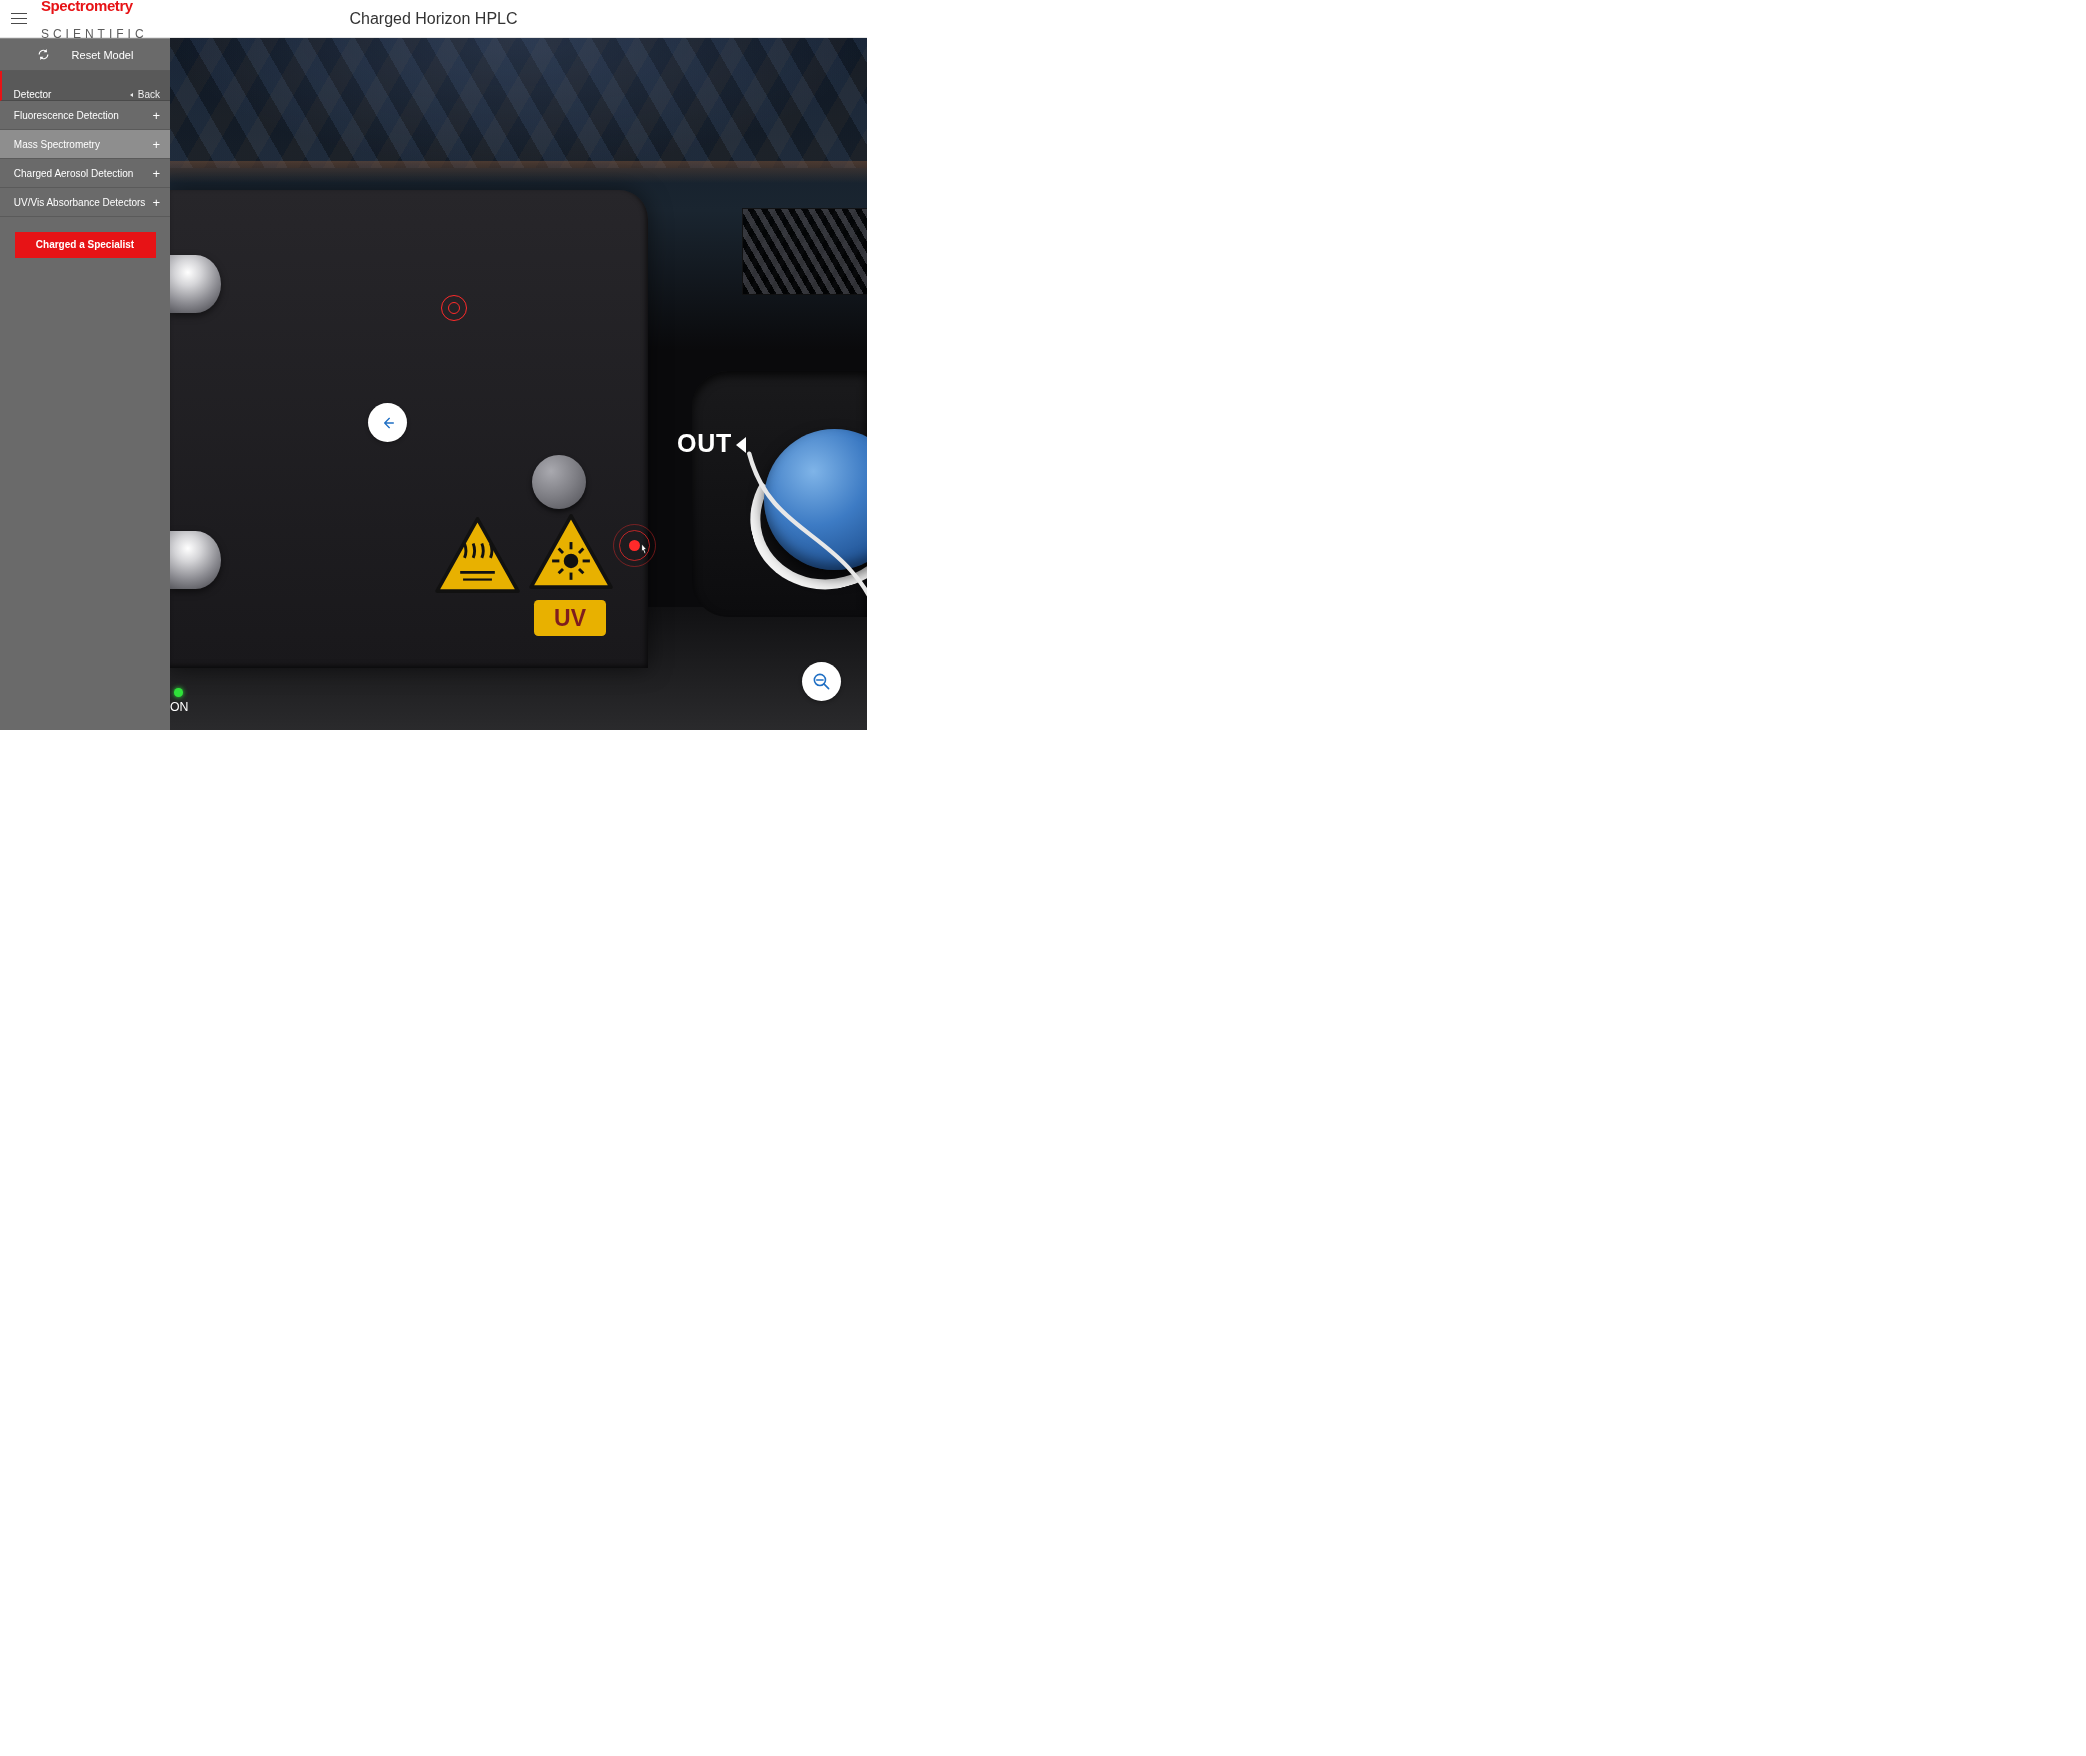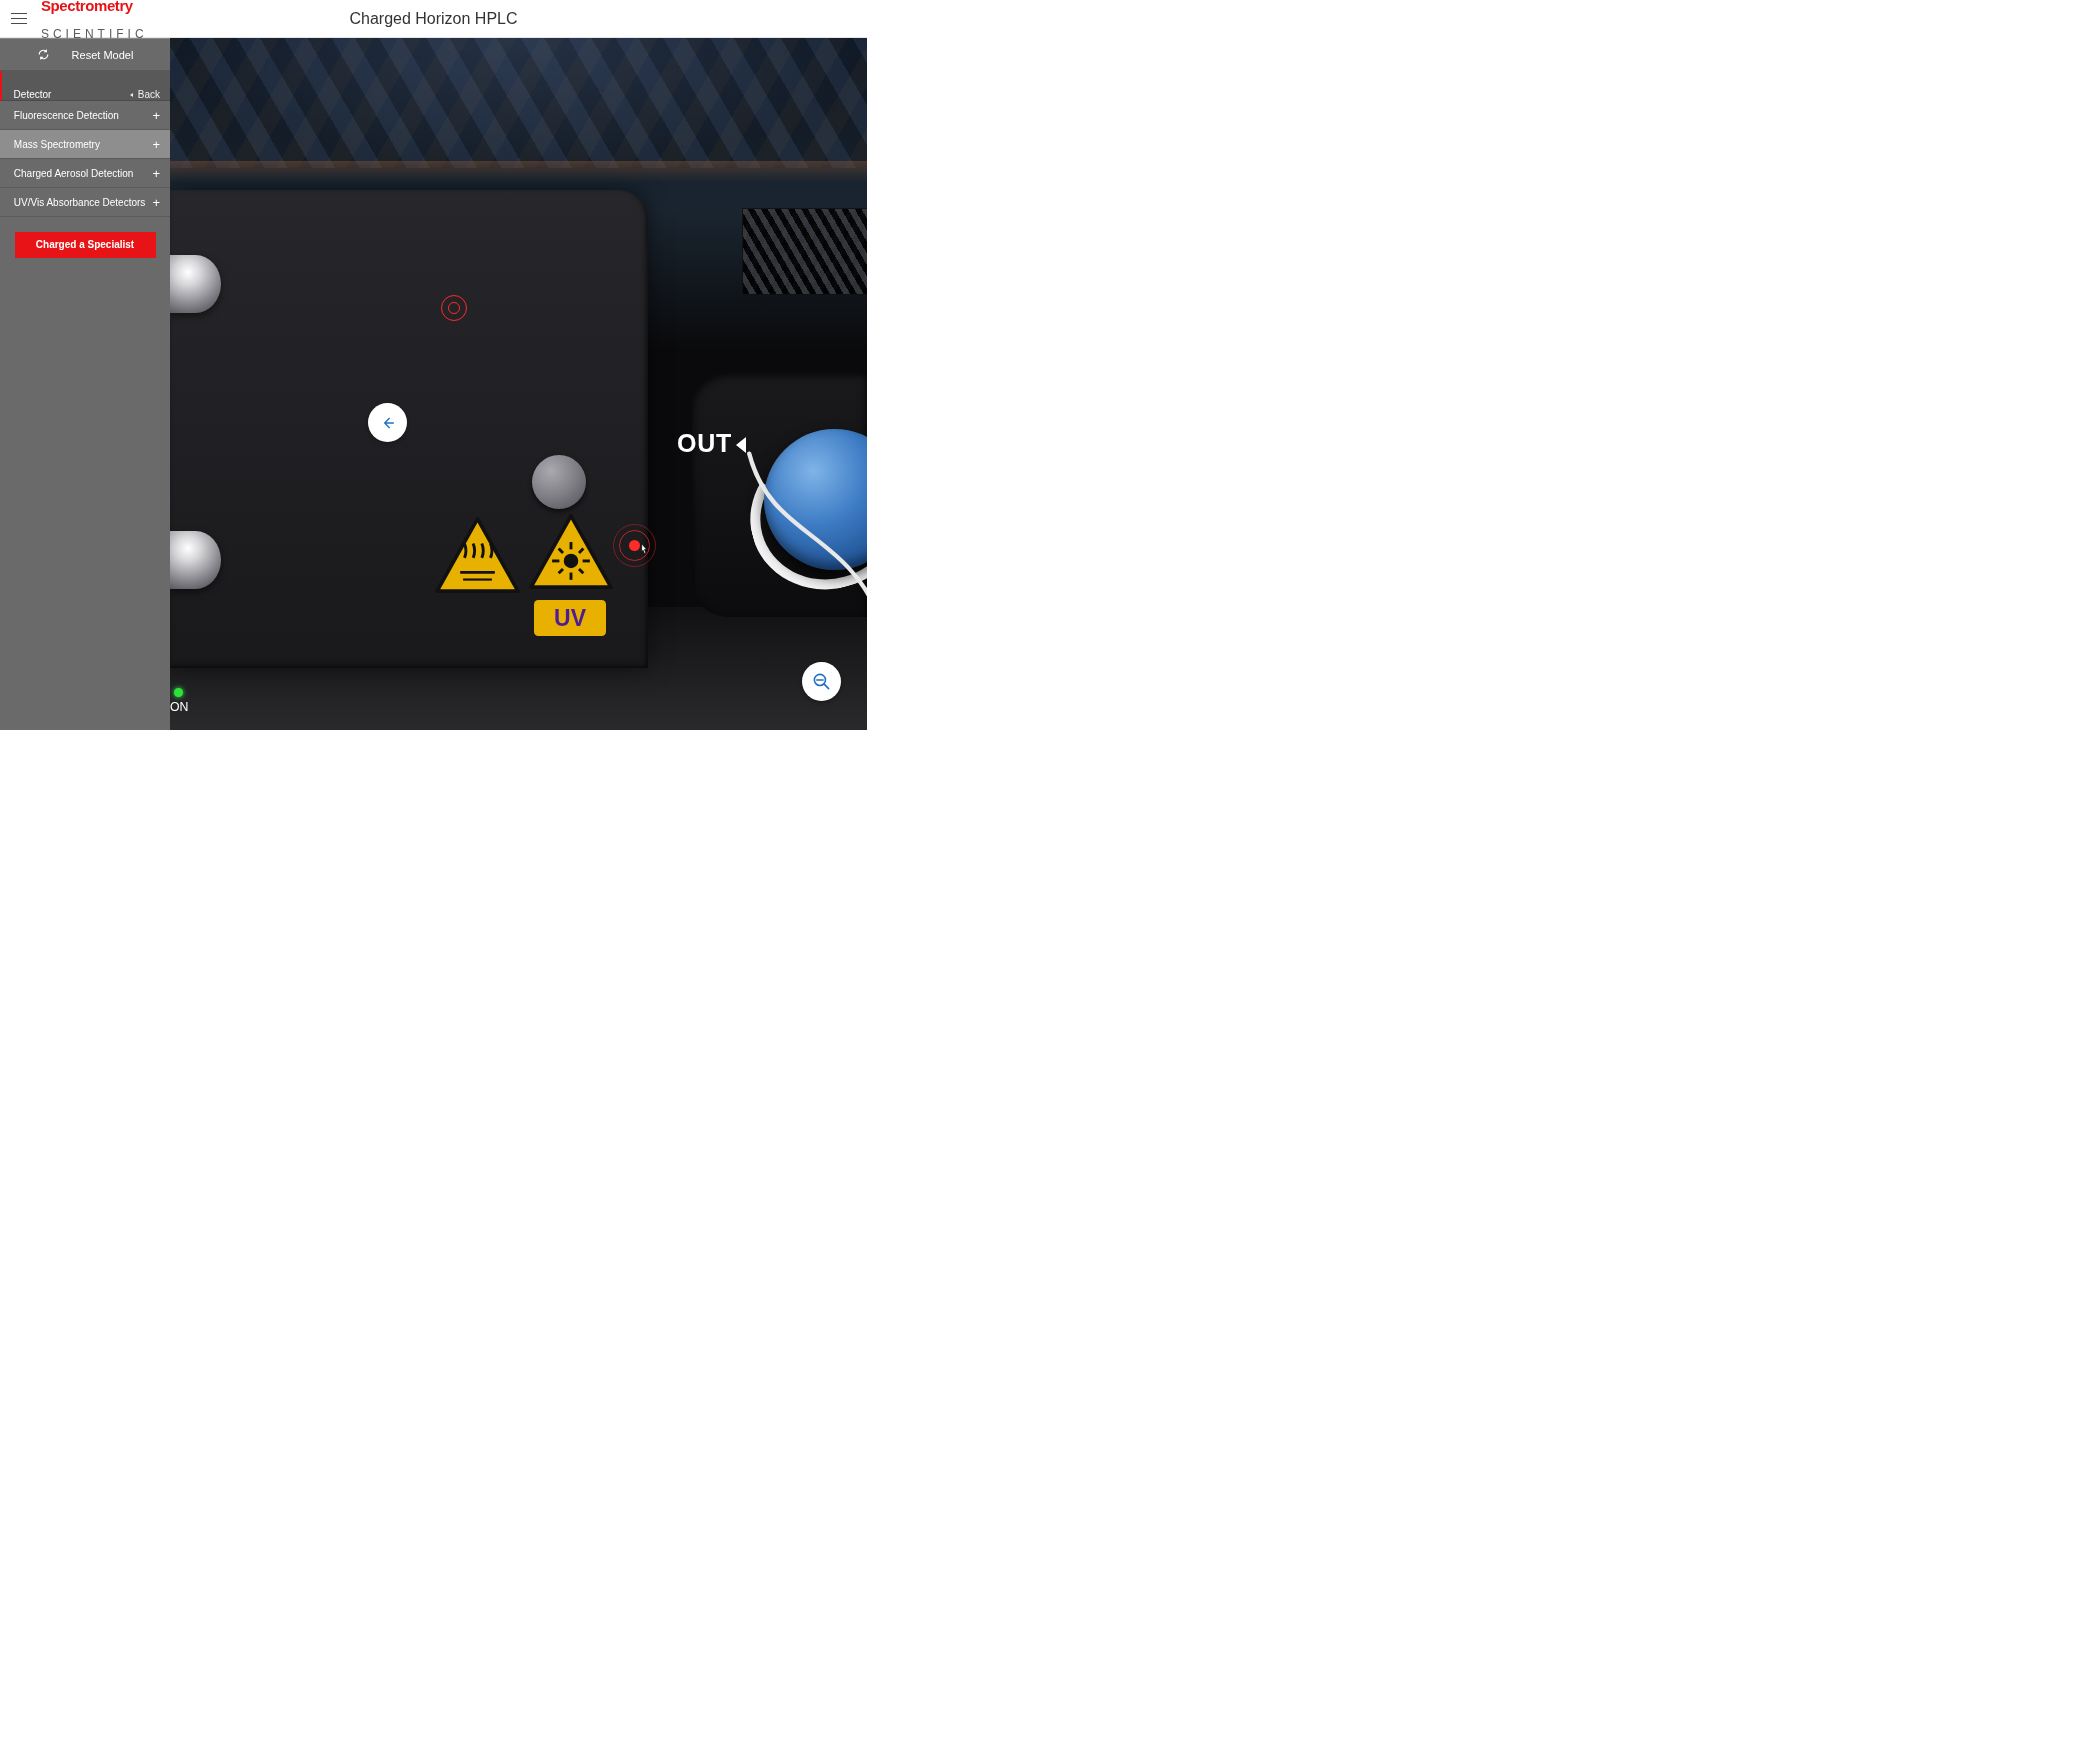--- a/index.html
+++ b/index.html
@@ -72,21 +72,21 @@
   .arc { position:absolute; border:10px solid transparent; border-bottom-color:#f4f4f4; border-left-color:#f4f4f4; border-radius:50%; transform: rotate(-15deg);}
   .arc.a1 { left:580px; top:406px; width:156px; height:145px; }
   .cable { position:absolute; left:572px; top:412px; width:159px; height:188px; }
   .cable svg { overflow:visible; }
 
   
   .warn { position:absolute; }
   .warn svg { display:block; }
   .warn.w1 { left:264px; top:478px; }
   .warn.w2 { left:358px; top:475px; }
-  .uv-badge { position:absolute; left:364px; top:562px; width:72px; height:36px; background:#e8b100; border-radius:4.3px; display:flex; align-items:center; justify-content:center; color:#4c1d95; font-size:23px; font-weight:800; }
+  .uv-badge { position:absolute; left:364px; top:562px; width:72px; height:36px; background:#e8b100; border-radius:4.3px; display:flex; align-items:center; justify-content:center; color:#7f1d1d; font-size:23px; font-weight:800; }
 
   
   .floor { position:absolute; left:0; right:0; bottom:0; height:123px; background: linear-gradient(180deg, #111113 0%, #2a2a2c 100%); }
   .on-dot { position:absolute; left:4.3px; bottom:33px; width:8.7px; height:8.7px; border-radius:50%; background:#2fe23a; box-shadow:0 0 5.8px #2fe23a; }
   .on-label { position:absolute; left:0; bottom:16px; color:#fff; font-size:12.3px; }
 
   
   .hotspot { position:absolute; width:26px; height:26px; border:1.4px solid #ff2a2a; border-radius:50%; display:flex; align-items:center; justify-content:center; cursor:pointer; }
   .hotspot::after { content:""; width:10px; height:10px; border:1.4px solid #ff2a2a; border-radius:50%; }
   .hotspot.h1 { left:271px; top:257px; }

